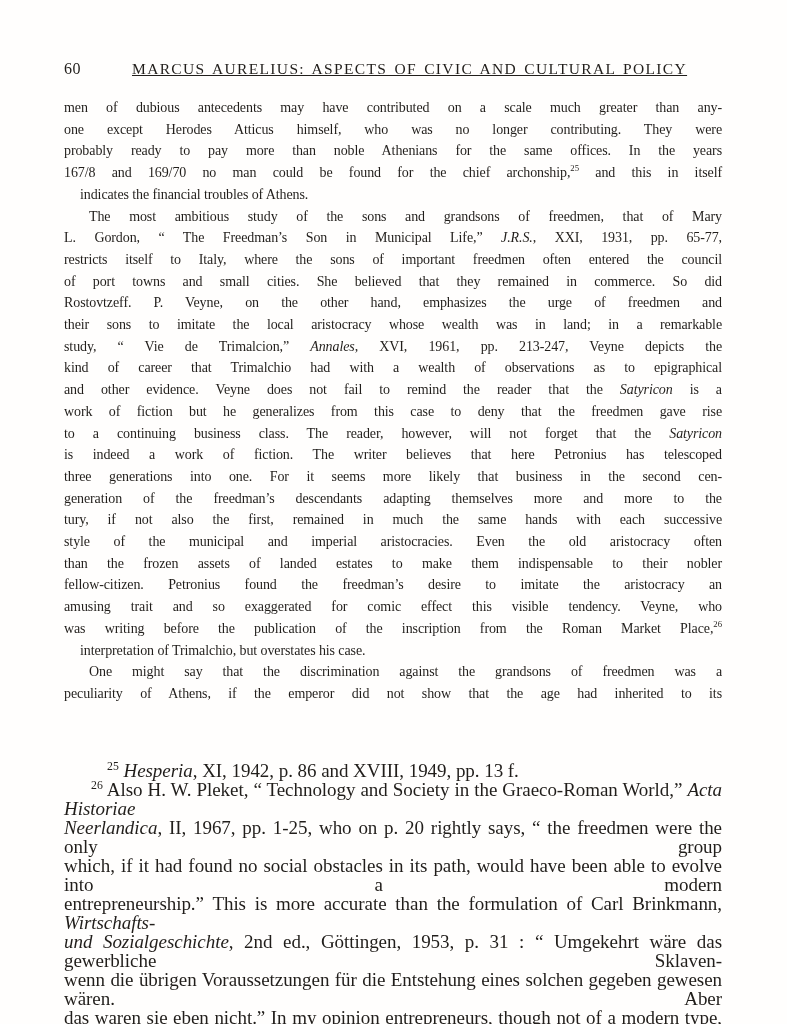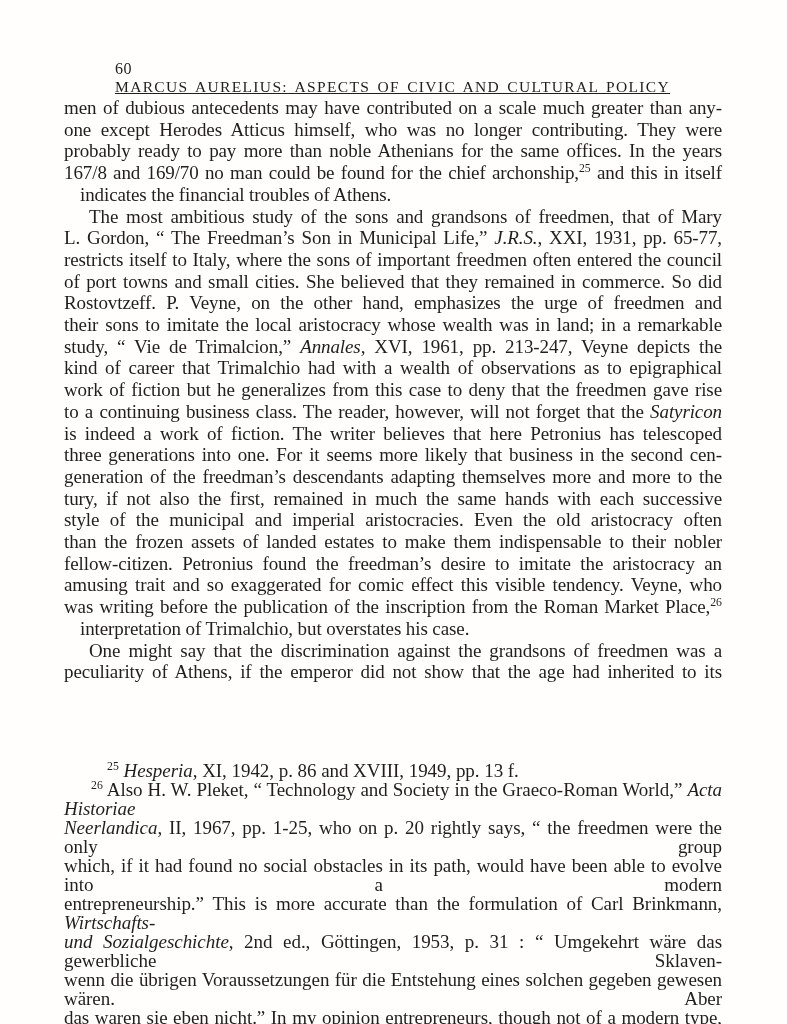--- a/index.html
+++ b/index.html
@@ -13,39 +13,38 @@
     overflow: hidden;
   }
   .running-header {
     position: absolute;
     top: 60px;
     left: 64px;
     right: 58px;
     display: flex;
     align-items: baseline;
     white-space: nowrap;
-    flex-direction: column;
   }
   .page-number {
     font-size: 16px;
     letter-spacing: 0.5px;
   }
   .running-title {
     margin-left: 51px;
     font-size: 15.5px;
     letter-spacing: 1.35px;
     word-spacing: 2px;
     text-decoration: underline;
   }
   .body-text {
     position: absolute;
     top: 97px;
     left: 64px;
     width: 658px;
-    font-size: 19px;
+    font-size: 14px;
     line-height: 21.7px;
     letter-spacing: -0.1px;
   }
   .footnotes {
     position: absolute;
     top: 761px;
     left: 64px;
     width: 658px;
     font-size: 19px;
     line-height: 19px;
@@ -87,20 +86,21 @@
       </div>
       <div class="para">
         <div class="line indent">The most ambitious study of the sons and grandsons of freedmen, that of Mary</div>
         <div class="line">L. Gordon, “ The Freedman’s Son in Municipal Life,” <i>J.R.S.</i>, XXI, 1931, pp. 65-77,</div>
         <div class="line">restricts itself to Italy, where the sons of important freedmen often entered the council</div>
         <div class="line">of port towns and small cities.  She believed that they remained in commerce.  So did</div>
         <div class="line">Rostovtzeff.  P. Veyne, on the other hand, emphasizes the urge of freedmen and</div>
         <div class="line">their sons to imitate the local aristocracy whose wealth was in land; in a remarkable</div>
         <div class="line">study, “ Vie de Trimalcion,” <i>Annales</i>, XVI, 1961, pp. 213-247, Veyne depicts the</div>
         <div class="line">kind of career that Trimalchio had with a wealth of observations as to epigraphical</div>
+        <div class="line">and other evidence.  Veyne does not fail to remind the reader that the <i>Satyricon</i> is a</div>
         <div class="line">work of fiction but he generalizes from this case to deny that the freedmen gave rise</div>
         <div class="line">to a continuing business class.  The reader, however, will not forget that the <i>Satyricon</i></div>
         <div class="line">is indeed a work of fiction.  The writer believes that here Petronius has telescoped</div>
         <div class="line">three generations into one.  For it seems more likely that business in the second cen-</div>
         <div class="line">generation of the freedman’s descendants adapting themselves more and more to the</div>
         <div class="line">tury, if not also the first, remained in much the same hands with each successive</div>
         <div class="line">style of the municipal and imperial aristocracies.  Even the old aristocracy often</div>
         <div class="line">than the frozen assets of landed estates to make them indispensable to their nobler</div>
         <div class="line">fellow-citizen.  Petronius found the freedman’s desire to imitate the aristocracy an</div>
         <div class="line">amusing trait and so exaggerated for comic effect this visible tendency.  Veyne, who</div>

